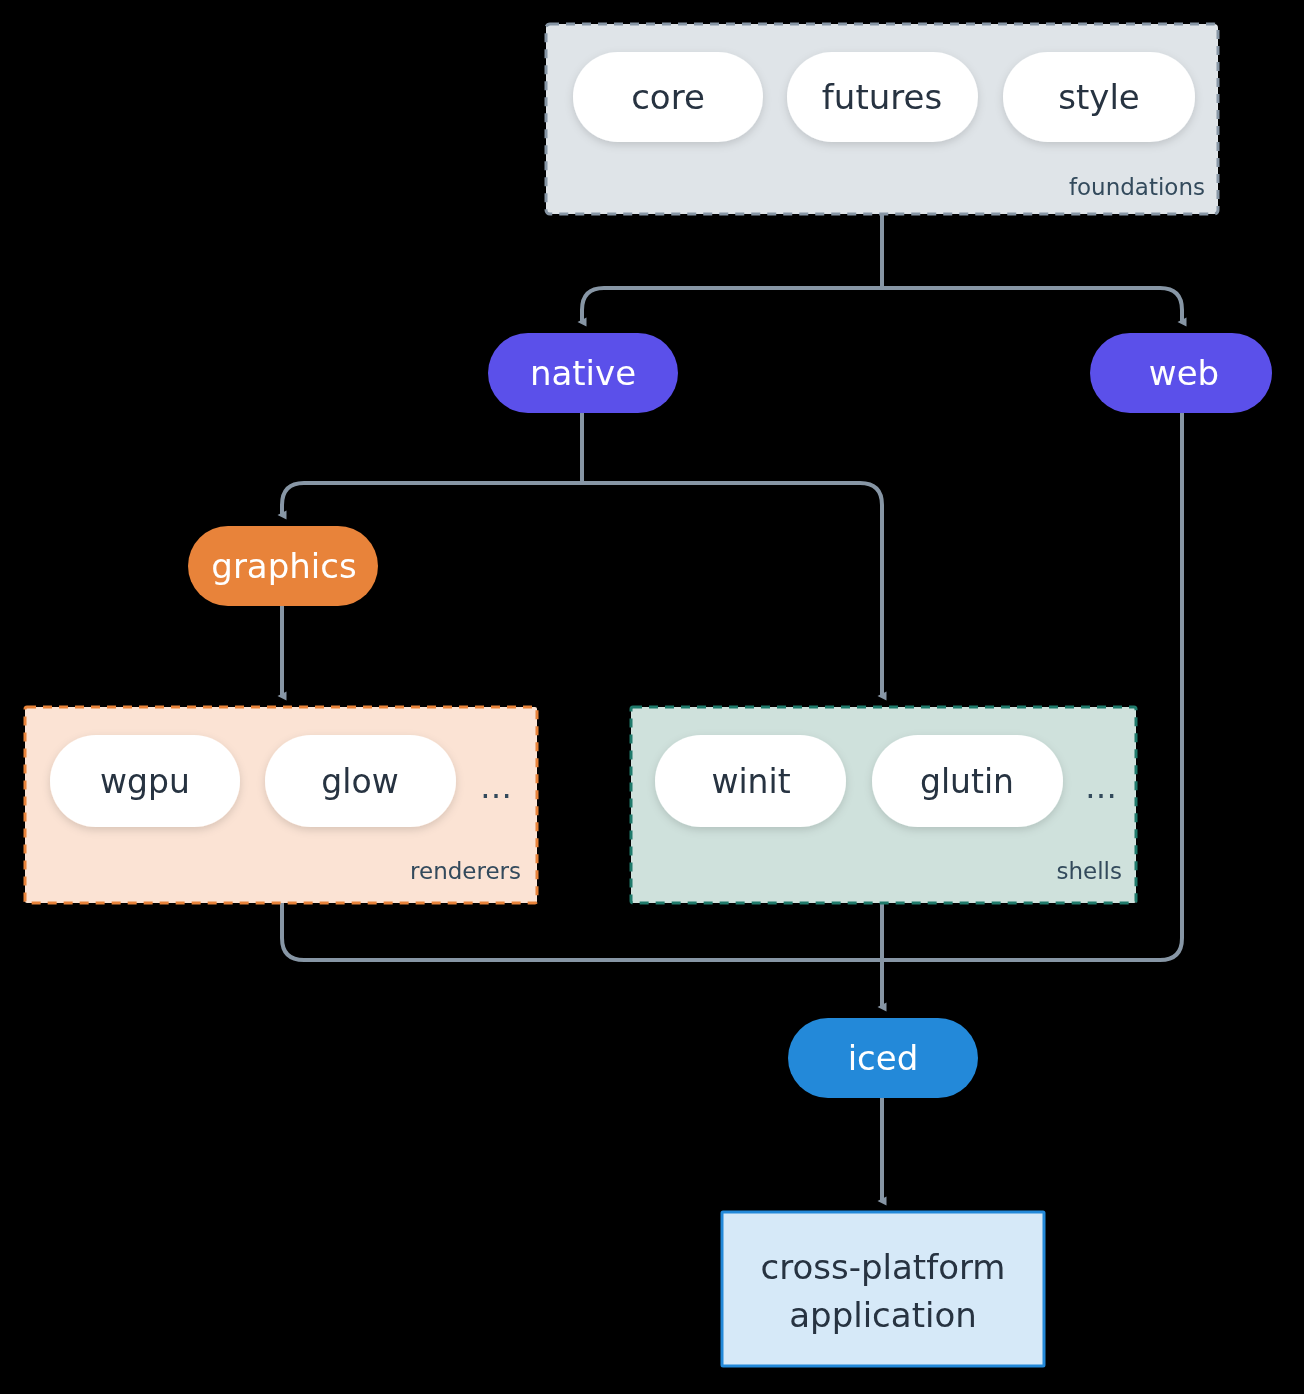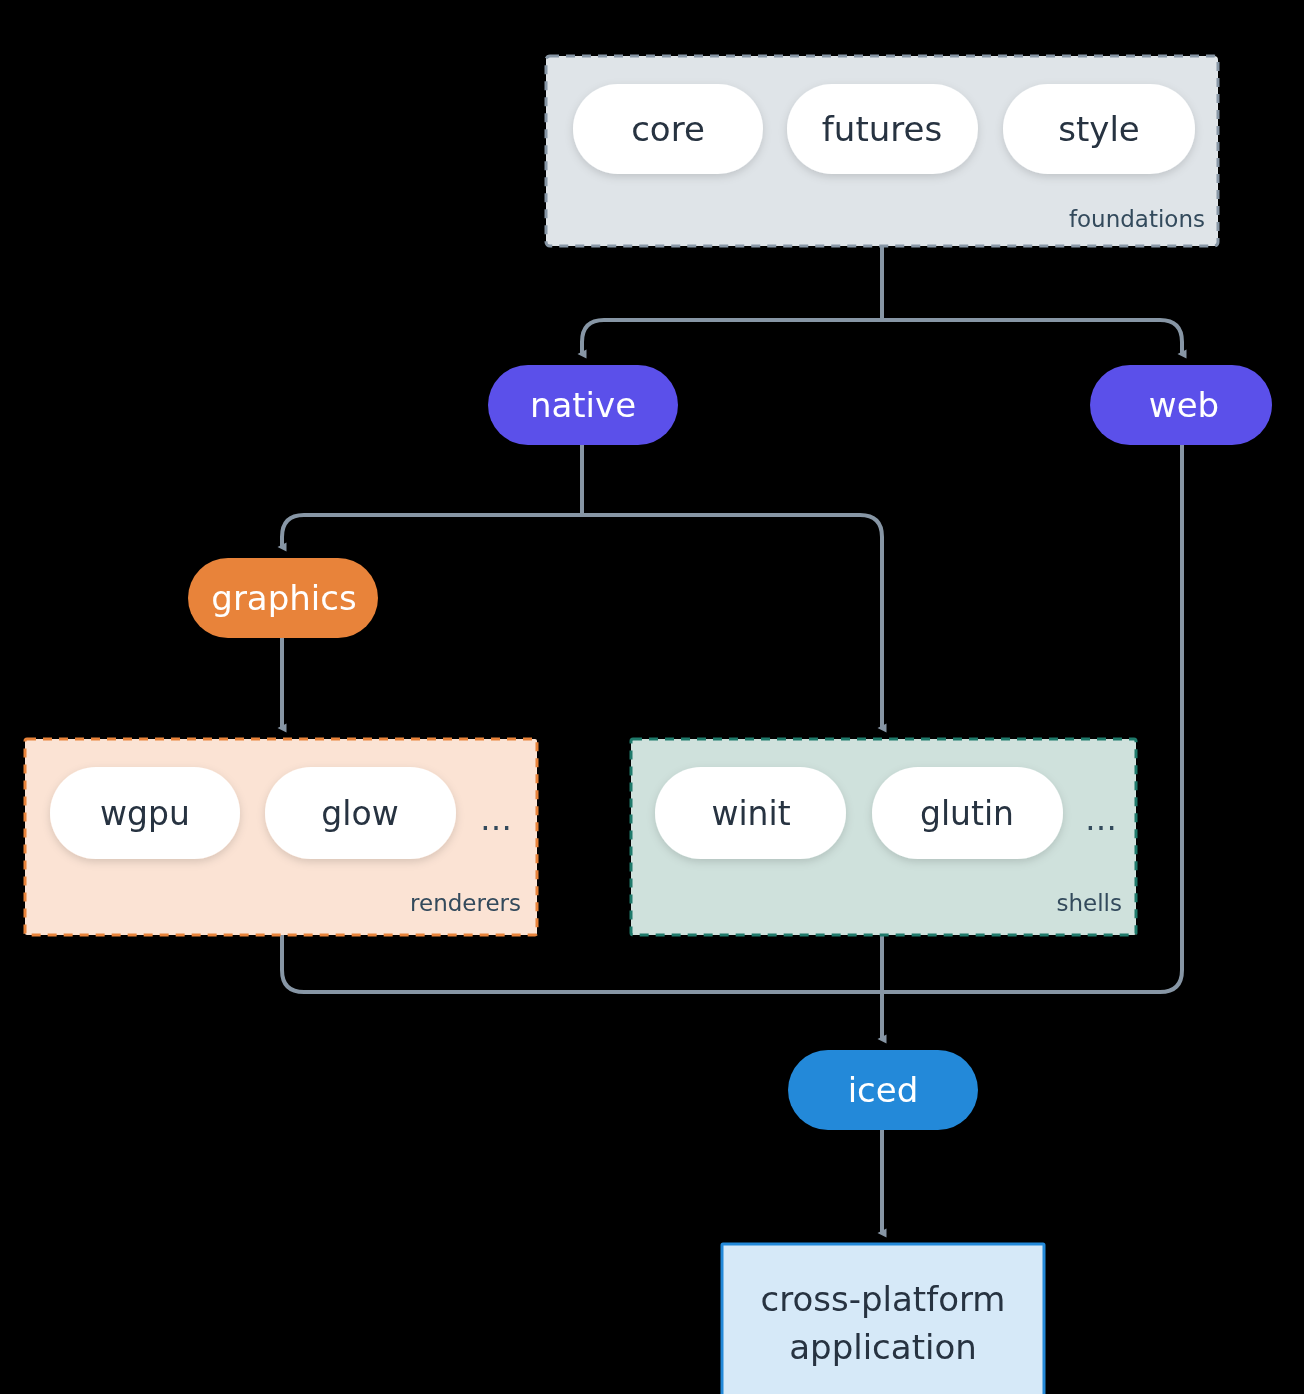--- a/index.html
+++ b/index.html
@@ -10,21 +10,20 @@
   body {
     width: 1304px;
     height: 1394px;
     font-family: "DejaVu Sans", "Liberation Sans", sans-serif;
     overflow: hidden;
   }
   #diagram-root {
     position: relative;
     width: 1304px;
     height: 1201px;
-    margin-top: 32px;
   }
   svg.canvas {
     position: absolute;
     top: 0;
     left: 0;
     width: 1304px;
     height: 1394px;
     display: block;
   }
   .node-text {

